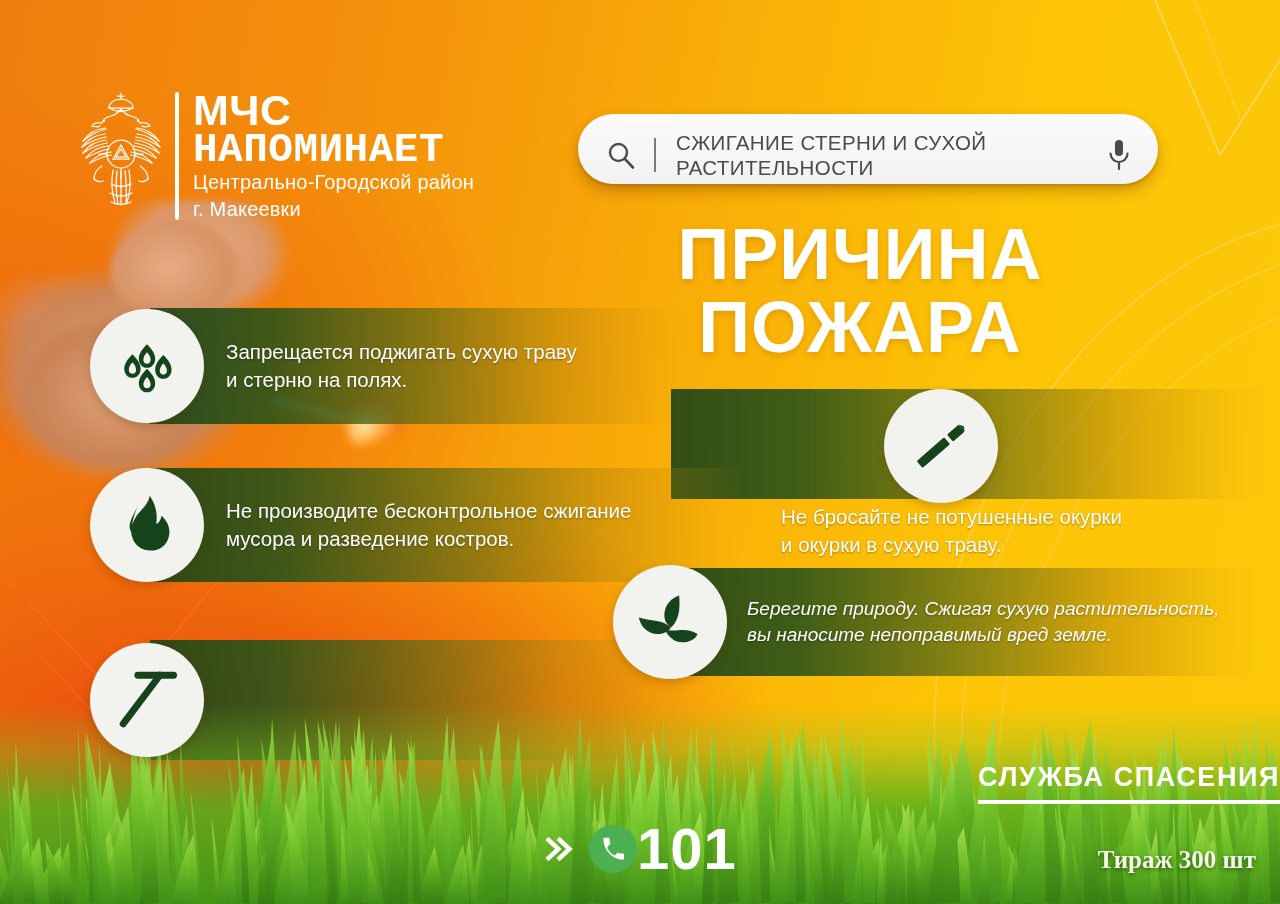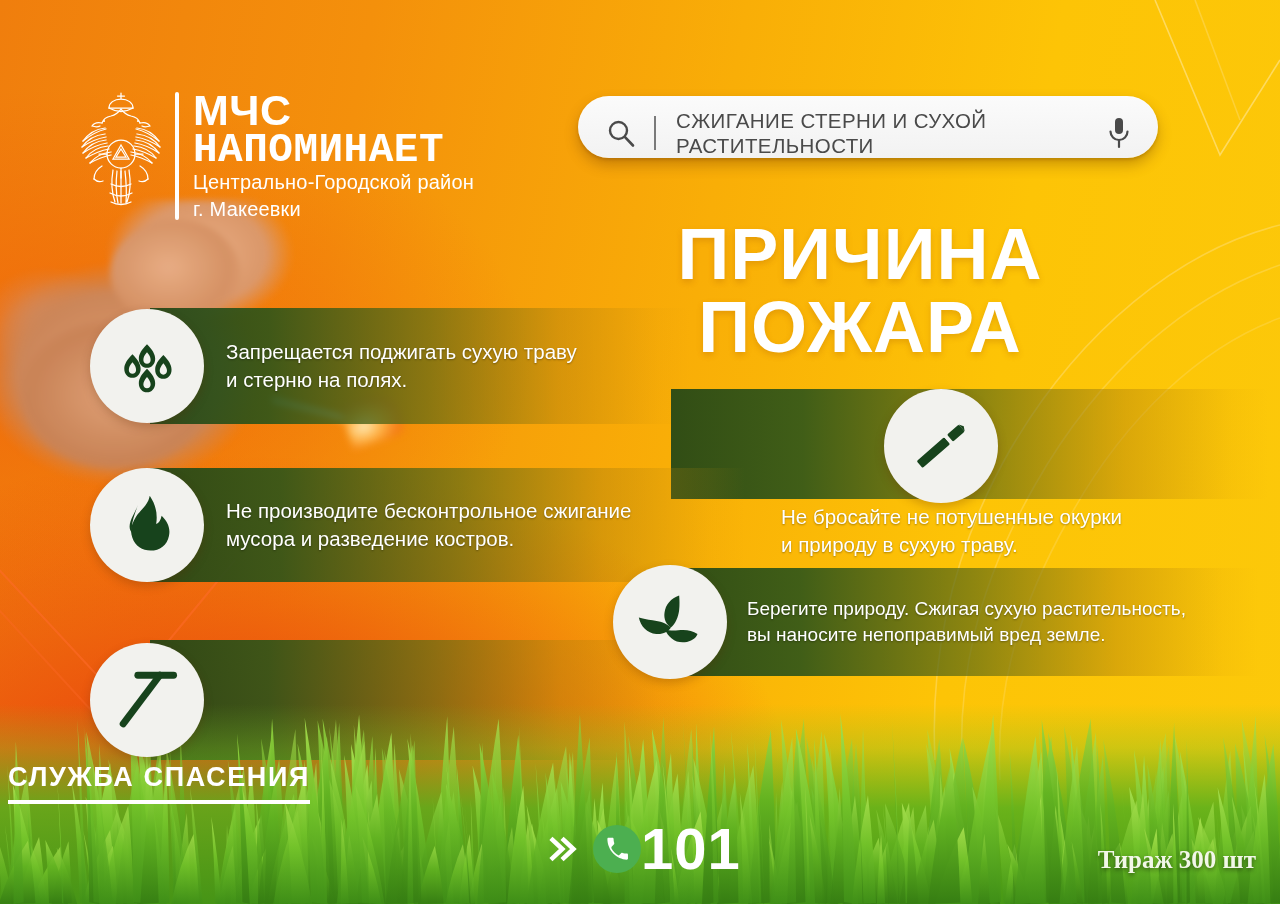--- a/index.html
+++ b/index.html
@@ -50,21 +50,21 @@
     height:128px; border-radius:2px; }
   .logo-text { padding-top:2px; }
   .logo-l1, .logo-l2 { color:#fff; font-weight:bold; letter-spacing:.5px; line-height:.96; }
   .logo-l1 { font-size:43px; }
   .logo-l2 { font-size:41px;font-family:Liberation Mono, monospace; }
   .logo-l3 { color:#fff; font-size:20px; margin-top:0; letter-spacing:.2px; }
   .logo-l4 { color:#fff; font-size:20px; margin-top:4px; letter-spacing:.2px; }
 
   
   .searchbar {
-    position:absolute; left:578px; top:96px; width:580px; height:62px;
+    position:absolute; left:578px; top:114px; width:580px; height:70px;
     background:linear-gradient(180deg,#fbfbfb 0%, #f2f2f2 100%);
     border-radius:43px;
     box-shadow: 0 7px 14px rgba(90,40,0,.30), 0 2px 3px rgba(90,40,0,.18);
     display:flex; align-items:center; padding:12px 26px 0 28px;
   }
   .search-icon { width:30px; height:30px; flex:0 0 auto; }
   .search-sep { width:2px; height:34px; background:#7a7a7a; margin:0 20px 0 18px; flex:0 0 auto; }
   .search-text { flex:1; color:#4a4a4a; font-size:20.5px; line-height:1.22;
     letter-spacing:.4px; }
   .mic-icon { width:26px; height:34px; flex:0 0 auto; margin-left:10px; }
@@ -99,21 +99,21 @@
   .tip.right { left:613px; }
   .tip.left  .tip-icon { width:114px; height:114px; }
   .tip.right .tip-icon { width:114px; height:114px; }
 
   .tip-body { position:relative; z-index:2; margin-left:-6px; padding-left:28px; }
 
   
   .spaced { letter-spacing:7.2px; }
 
   
-  .footer { position:absolute; left:8px; right:0; top:762px; text-align:left; }
+  .footer { position:absolute; left:0; right:0; top:762px; text-align:right; }
   .rescue-title { display:inline-block; color:#fff; font-weight:bold; font-size:27px;
     letter-spacing:1.6px; padding-bottom:7px; border-bottom:4px solid #fff; }
   .phone-row { margin-top:16px; display:flex; align-items:center; justify-content:center; gap:0; }
   .chevrons { display:flex; color:#fff; font-size:46px; font-weight:bold; line-height:1; letter-spacing:-14px;
     padding-right:14px; }
   .phone-circle { width:48px; height:48px; border-radius:50%; background:#4caf50;
     display:flex; align-items:center; justify-content:center; }
   .phone-number { color:#fff; font-weight:bold; font-size:58px; line-height:1; letter-spacing:1px; }
 
   .tirazh { position:absolute; right:24px; bottom:30px; color:#f2f7e8;
@@ -236,21 +236,21 @@
         <g transform="rotate(-41 35 35)">
           <rect x="4" y="30" width="40" height="10" rx="1.6" fill="#17431c"></rect>
           <rect x="44" y="30" width="4" height="10" fill="#f2f2ee"></rect>
           <rect x="48" y="30" width="17" height="10" rx="1.6" fill="#17431c"></rect>
           <path d="M65 30 l3 5 l-3 5z" fill="#17431c"></path>
         </g>
       </svg>
     </div>
     <div class="tip-body">
       <div class="tip-text">Не бросайте не потушенные окурки</div>
-      <div class="tip-text">и природу в сухую траву.</div>
+      <div class="tip-text">и окурки в сухую траву.</div>
     </div>
   </div>
 
   <div class="tip left" style="top:468px; width:655px; height:114px;">
     <div class="tip-bar" style="left:60px; width:595px;"></div>
     <div class="tip-icon">
       <svg viewBox="0 0 60 70" width="56" height="64">
         <path d="M33 3 c-2 11-10 15-15 23 c-5 8-7 15-4 23 c3 9 11 14 20 14 c10 0 18-6 20-16 c2-9-2-16-8-22 c-1 5-3 8-6 9 c2-12-1-22-7-31z" fill="#17431c"></path>
         <path d="M20 13 c-3 8-6 12-8 18 c-2 6-1 10 2 13 c-2-10 2-19 6-31z" fill="#17431c"></path>
       </svg>
@@ -265,21 +265,21 @@
     <div class="tip-bar" style="left:58px; width:587px;"></div>
     <div class="tip-icon">
       <svg viewBox="0 0 72 62" width="66" height="58">
         <g fill="#17431c">
           <path d="M46 2 c-9 3-15 10-16 19 c-1 7 2 13 7 16 c5-4 8-11 9-19 c.6-6 .4-11 0-16z"></path>
           <path d="M2 26 c2 10 9 17 19 18 c7 .6 13-2 16-7 c-5-5-12-7-20-8 c-6-.7-11-1.7-15-3z"></path>
           <path d="M30 38 c4 10 12 16 22 15 c7-.7 12-4 14-9 c-6-4-13-5-21-4 c-6 .7-11 .4-15-2z"></path>
         </g>
       </svg>
     </div>
-    <div class="tip-body" style="padding-left:26px;">
+    <div class="tip-body" style="padding-left:26px;font-style:italic;">
       <div class="tip-text" style="font-size:19px;">Берегите природу. Сжигая сухую растительность,</div>
       <div class="tip-text" style="font-size:19px;">вы наносите непоправимый вред земле.</div>
     </div>
   </div>
 
   <div class="tip left" style="top:640px; width:600px; height:120px;">
     <div class="tip-bar" style="left:60px; width:540px;"></div>
     <div class="tip-icon">
       <svg viewBox="0 0 72 72" width="66" height="66">
         <g stroke="#17431c" stroke-width="7.5" stroke-linecap="round" fill="none">

